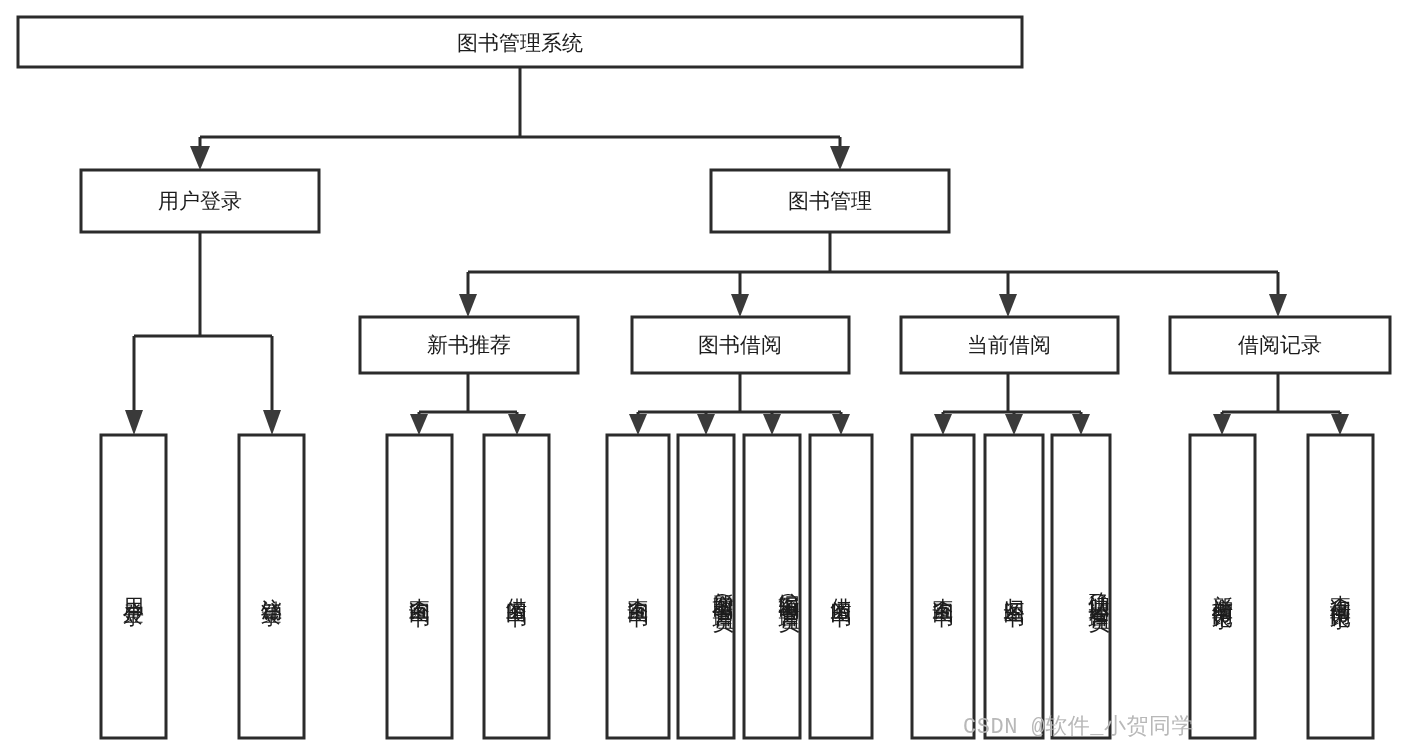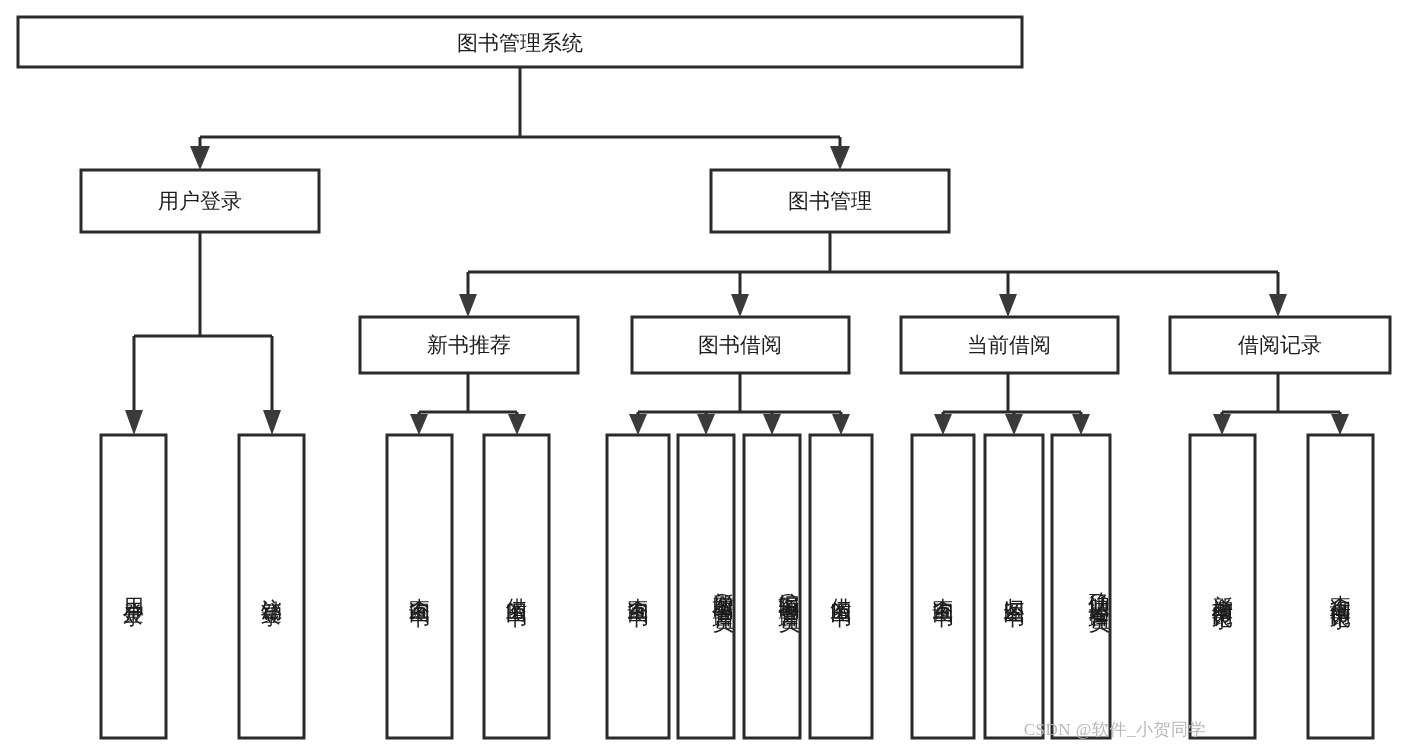--- a/index.html
+++ b/index.html
@@ -12,21 +12,20 @@
     height: 747px;
     font-family: "DejaVu Sans", "Liberation Sans", sans-serif;
     overflow: hidden;
     position: relative;
   }
   #diagram-root {
     position: relative;
     width: 1202px;
     height: 747px;
     background: #ffffff;
-    padding-left: 12px;
   }
   svg#tree-svg {
     position: absolute;
     left: 0;
     top: 0;
     width: 1405px;
     height: 747px;
     display: block;
   }
   .node-box {
@@ -61,22 +60,22 @@
     color: #1c1c1c;
     letter-spacing: 3px;
     white-space: nowrap;
     text-align: center;
     pointer-events: none;
   }
   .watermark {
     position: absolute;
     right: 8px;
     bottom: 6px;
-    font-family: Liberation Serif, serif;
-    font-size: 17px;
+    font-family: Liberation Mono, monospace;
+    font-size: 22px;
     color: #b8b8b8;
     letter-spacing: 0.5px;
     white-space: nowrap;
   }
 </style>
 </head>
 <body>
 
 <div id="diagram-root">
 

